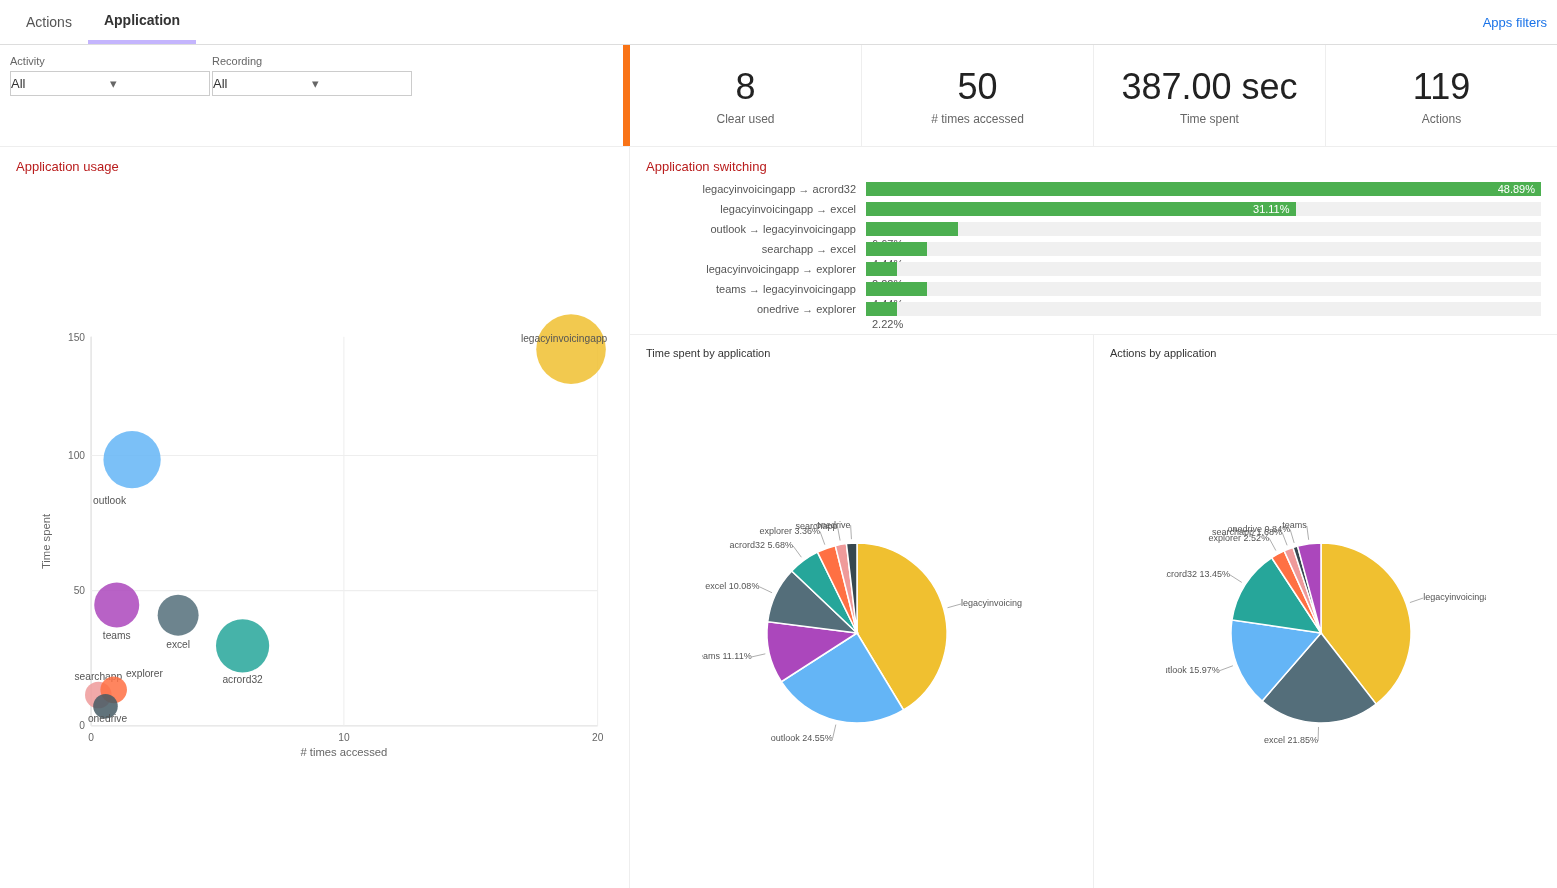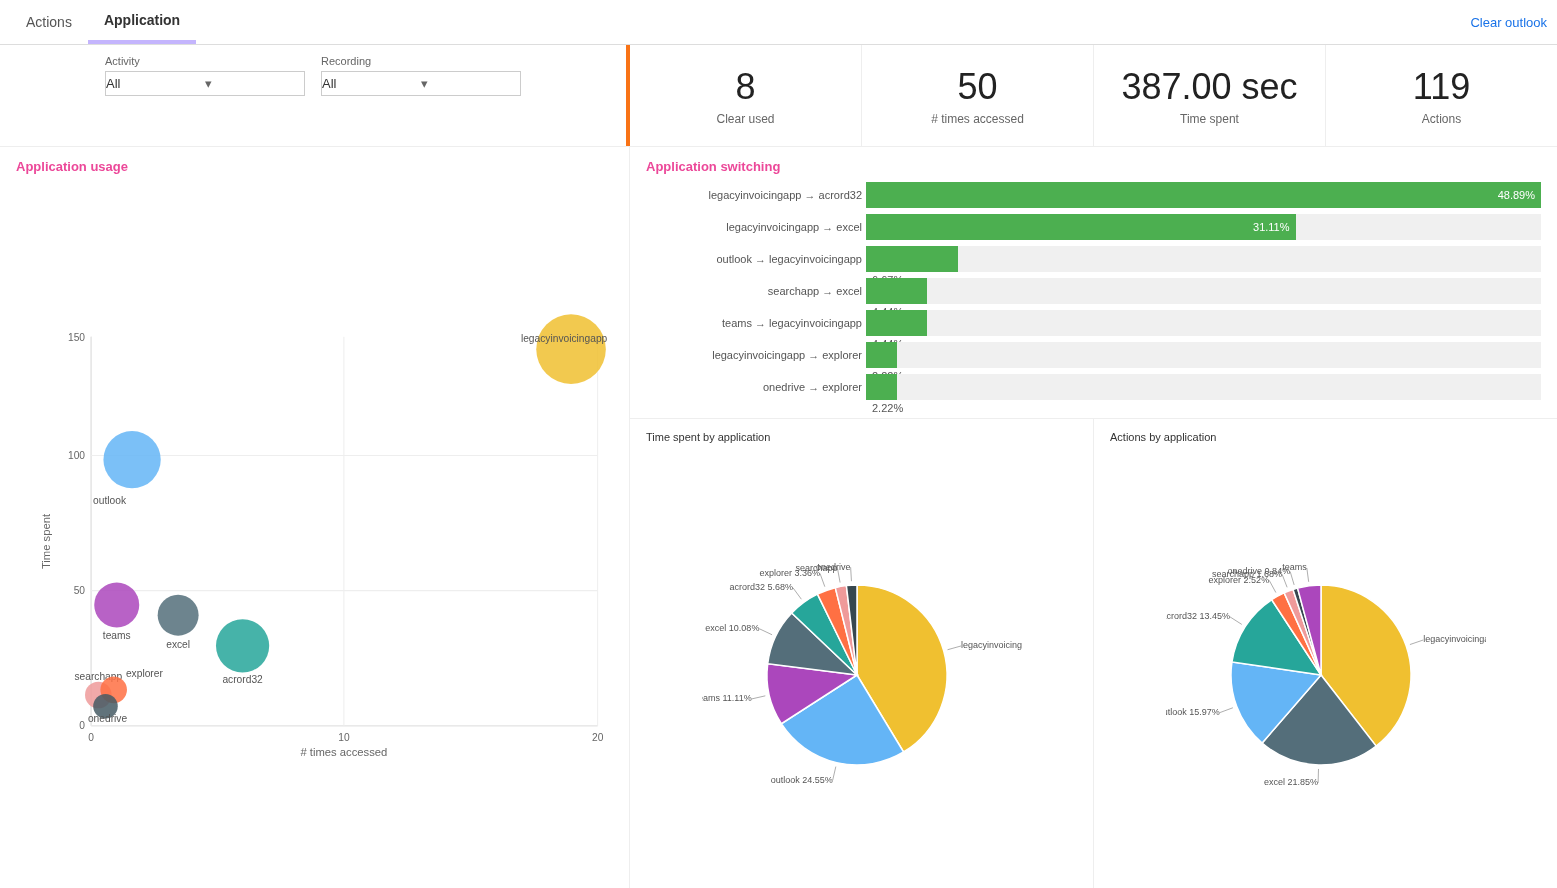--- a/index.html
+++ b/index.html
@@ -11,63 +11,63 @@
     .top-tabs .tab.active { color: #333; font-weight: 600; border-bottom: 4px solid #c4b5fd; }
     .top-tabs .clear-filters { margin-left: auto; color: #1a73e8; cursor: pointer; font-size: 13px; padding: 12px 0; }
     .filter-group { display: flex; flex-direction: column; gap: 4px; }
     .filter-label { font-size: 11px; color: #666; }
     .filter-select { display: flex; align-items: center; border: 1px solid #ccc; border-radius: 0; padding: 4px 0; min-width: 200px; cursor: pointer; background: #fff; }
     .filter-select span { flex: 1; font-size: 13px; }
     .filter-select .arrow { color: #666; }
 
     
     .stats-row { display: flex; border-bottom: 1px solid #eee; }
-    .filter-section { flex: 0 0 630px; border-right: 4px solid #f97316; padding: 10px; display: flex; gap: 16px; justify-content: center; }
+    .filter-section { flex: 0 0 630px; border-right: 7px solid #f97316; padding: 10px; display: flex; gap: 2px; }
     .stats-cards { display: flex; flex: 1; }
     .stat-card { flex: 1; text-align: center; padding: 20px 10px; border-right: 1px solid #eee; }
     .stat-card:last-child { border-right: none; }
     .stat-value { font-size: 36px; font-weight: 300; color: #222; line-height: 1.2; }
     .stat-label { font-size: 12px; color: #666; margin-top: 4px; }
 
     
     .main-content { display: flex; height: calc(888px - 130px); }
 
     
     .left-panel { flex: 0 0 630px; border-right: 1px solid #eee; display: flex; flex-direction: column; }
-    .panel-title { font-size: 13px; color: #ec4899; padding: 12px 16px 4px; font-weight: 700; }
+    .panel-title { font-size: 13px; color: #b91c1c; padding: 12px 16px 4px; font-weight: 400; }
 
     
     .scatter-area { flex: 1; padding: 8px 16px 8px 40px; position: relative; }
     .scatter-svg { width: 100%; height: 100%; }
 
     
     .right-panel { flex: 1; display: flex; flex-direction: column; }
     .app-switching { flex: 0 0 auto; border-bottom: 1px solid #eee; padding: 12px 16px; }
     .app-switching .panel-title { padding: 0 0 8px; }
     .bar-row { display: flex; align-items: center; margin-bottom: 6px; }
-    .bar-label { width: 220px; text-align: right; padding-right: 4px; font-size: 11px; color: #555; flex-shrink: 0; }
-    .bar-container { flex: 1; background: #f0f0f0; height: 26px; position: relative; }
+    .bar-label { width: 220px; text-align: right; padding-right: 10px; font-size: 11px; color: #555; flex-shrink: 0; }
+    .bar-container { flex: 1; background: #f0f0f0; height: 14px; position: relative; }
     .bar-fill { height: 100%; background: #4caf50; display: flex; align-items: center; justify-content: flex-end; padding-right: 6px; }
     .bar-pct { font-size: 11px; color: #fff; font-weight: 500; }
     .bar-pct-outside { font-size: 11px; color: #555; margin-left: 6px; }
 
     
     .bottom-charts { display: flex; flex: 1; }
     .chart-section { flex: 1; padding: 12px 16px; border-right: 1px solid #eee; }
     .chart-section:last-child { border-right: none; }
     .chart-title { font-size: 11px; font-weight: 500; margin-bottom: 8px; }
     .pie-area { display: flex; align-items: center; justify-content: center; height: calc(100% - 24px); }
   </style>
 </head>
 <body>
 
 <div class="top-tabs">
   <div class="tab">Actions</div>
   <div class="tab active">Application</div>
-  <div class="clear-filters">Clear outlook</div>
+  <div class="clear-filters">Apps filters</div>
 </div>
 
 <div class="stats-row">
   <div class="filter-section">
     <div class="filter-group">
       <div class="filter-label">Activity</div>
       <div class="filter-select">
         <span>All</span>
         <span class="arrow">▾</span>
       </div>
@@ -193,35 +193,35 @@
           <div class="bar-row">
     <div class="bar-label">searchapp → excel</div>
     <div class="bar-container">
       <div class="bar-fill" style="width:9.08161178155042%">
         
       </div>
       <span class="bar-pct-outside">4.44%</span>
     </div>
   </div>
           <div class="bar-row">
+    <div class="bar-label">legacyinvoicingapp → explorer</div>
+    <div class="bar-container">
+      <div class="bar-fill" style="width:4.54080589077521%">
+        
+      </div>
+      <span class="bar-pct-outside">2.22%</span>
+    </div>
+  </div>
+          <div class="bar-row">
     <div class="bar-label">teams → legacyinvoicingapp</div>
     <div class="bar-container">
       <div class="bar-fill" style="width:9.08161178155042%">
         
       </div>
       <span class="bar-pct-outside">4.44%</span>
-    </div>
-  </div>
-          <div class="bar-row">
-    <div class="bar-label">legacyinvoicingapp → explorer</div>
-    <div class="bar-container">
-      <div class="bar-fill" style="width:4.54080589077521%">
-        
-      </div>
-      <span class="bar-pct-outside">2.22%</span>
     </div>
   </div>
           <div class="bar-row">
     <div class="bar-label">onedrive → explorer</div>
     <div class="bar-container">
       <div class="bar-fill" style="width:4.54080589077521%">
         
       </div>
       <span class="bar-pct-outside">2.22%</span>
     </div>

